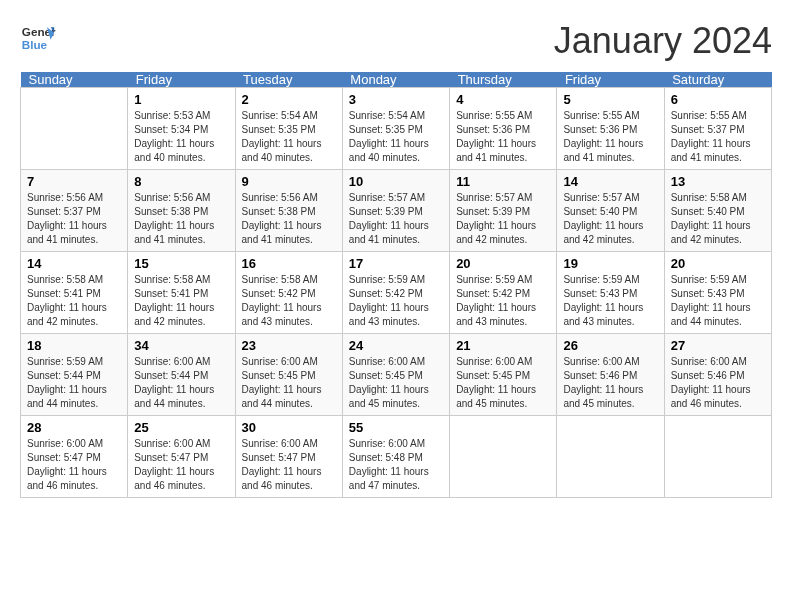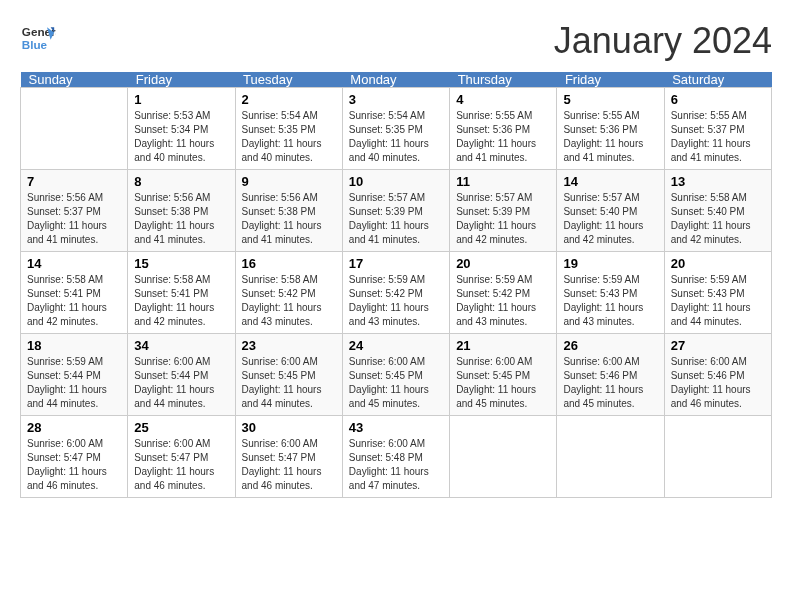--- a/index.html
+++ b/index.html
@@ -230,21 +230,21 @@
         </td>
         <td>
           <span class="day-number">25</span>
           <div class="day-info">Sunrise: 6:00 AM<br>Sunset: 5:47 PM<br>Daylight: 11 hours and 46 minutes.</div>
         </td>
         <td>
           <span class="day-number">30</span>
           <div class="day-info">Sunrise: 6:00 AM<br>Sunset: 5:47 PM<br>Daylight: 11 hours and 46 minutes.</div>
         </td>
         <td>
-          <span class="day-number">43</span>
+          <span class="day-number">55</span>
           <div class="day-info">Sunrise: 6:00 AM<br>Sunset: 5:48 PM<br>Daylight: 11 hours and 47 minutes.</div>
         </td>
         <td class="empty-cell"></td>
         <td class="empty-cell"></td>
         <td class="empty-cell"></td>
       </tr>
     </tbody>
 </table>
 
 </body></html>

